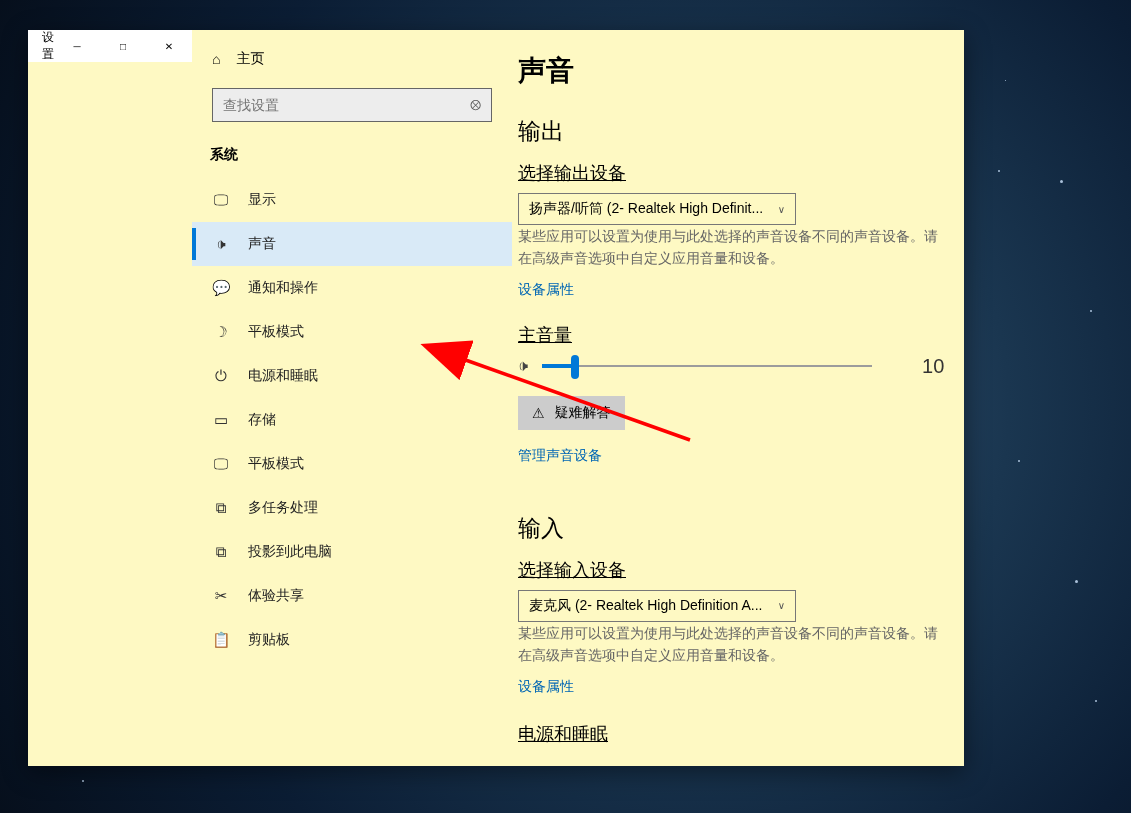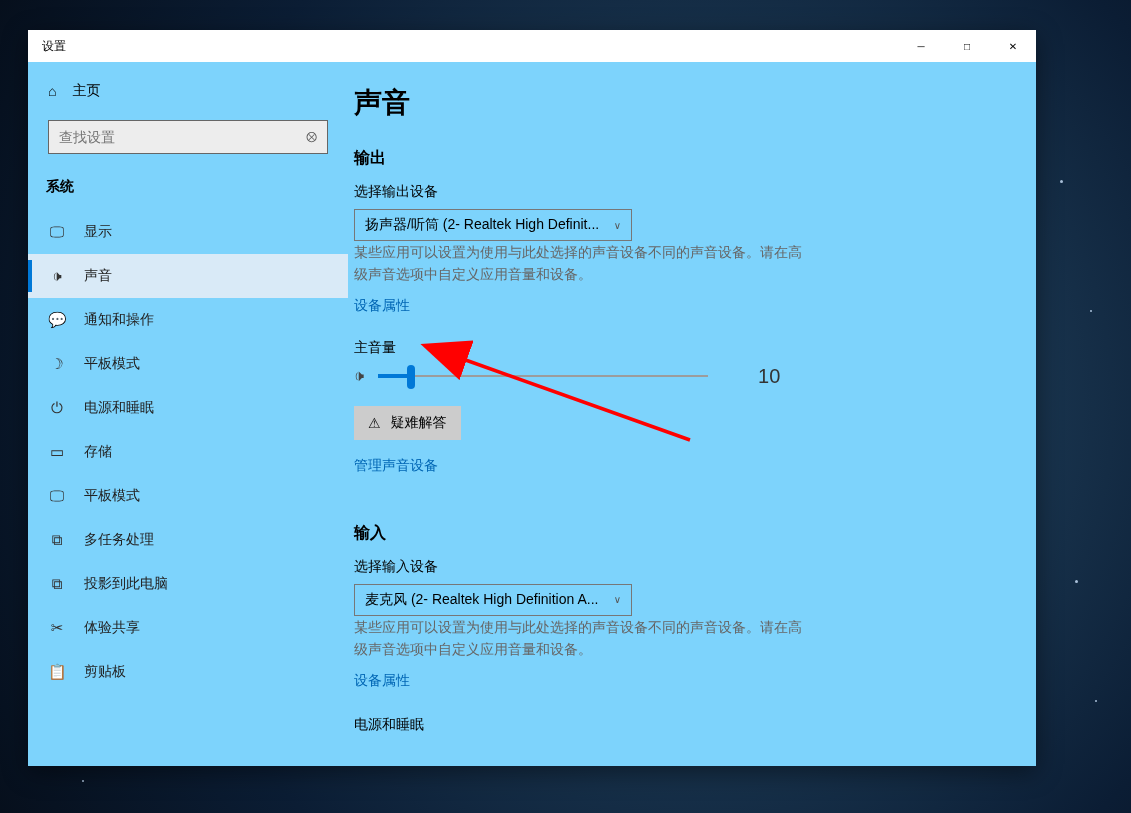--- a/index.html
+++ b/index.html
@@ -20,26 +20,26 @@
   .s6{width:3px;height:3px;top:580px;left:1075px}
   .s7{width:2px;height:2px;top:700px;left:1095px}
   .s8{width:2px;height:2px;top:780px;left:82px}
   .s9{width:2px;height:2px;top:760px;left:330px}
   .s10{width:2px;height:2px;top:170px;left:998px}
 
   .window {
     position: absolute;
     top: 30px;
     left: 28px;
-    width: 1008px;
+    width: 936px;
     height: 736px;
-    background: #7dd3fc;
+    background: #fef9c3;
     box-shadow: 0 6px 24px rgba(0,0,0,.45);
     display: flex;
-    flex-direction: column;
+    flex-direction: row;
     overflow: hidden;
   }
   .titlebar {
     height: 32px;
     display: flex;
     align-items: center;
     justify-content: space-between;
     padding-left: 14px;
     font-size: 12px;
     background: #fff;
@@ -98,22 +98,22 @@
     content: ""; position: absolute; left: 0; top: 6px; bottom: 6px; width: 4px;
     background: #0078d7;
   }
 
   .main {
     flex: 1; padding: 22px 30px 0 6px;
     max-width: 560px;
     overflow: hidden;
   }
   .h1 { font-size: 28px; font-weight: 600; margin-bottom: 26px; }
-  .h2 { font-size: 16px; font-weight: 700; margin-bottom: 14px; }
-  .h3 { font-size: 14px; margin-bottom: 8px; }
+  .h2 { font-size: 23px; font-weight: 400; margin-bottom: 14px; }
+  .h3 { font-size: 18px; margin-bottom: 8px; text-decoration: underline; }
   .select {
     width: 278px; height: 32px;
     border: 1px solid #777;
     display: flex; align-items: center; justify-content: space-between;
     padding: 0 10px; font-size: 14px; margin-bottom: 0;
   }
   .desc { font-size: 14px; color: #666; line-height: 1.6; max-width: 460px; margin-bottom: 10px; }
   .link { color: #0066b4; font-size: 14px; margin-bottom: 18px; display: inline-block; }
 
   .slider-row { display: flex; align-items: center; gap: 14px; margin: 6px 0 18px 0; }

